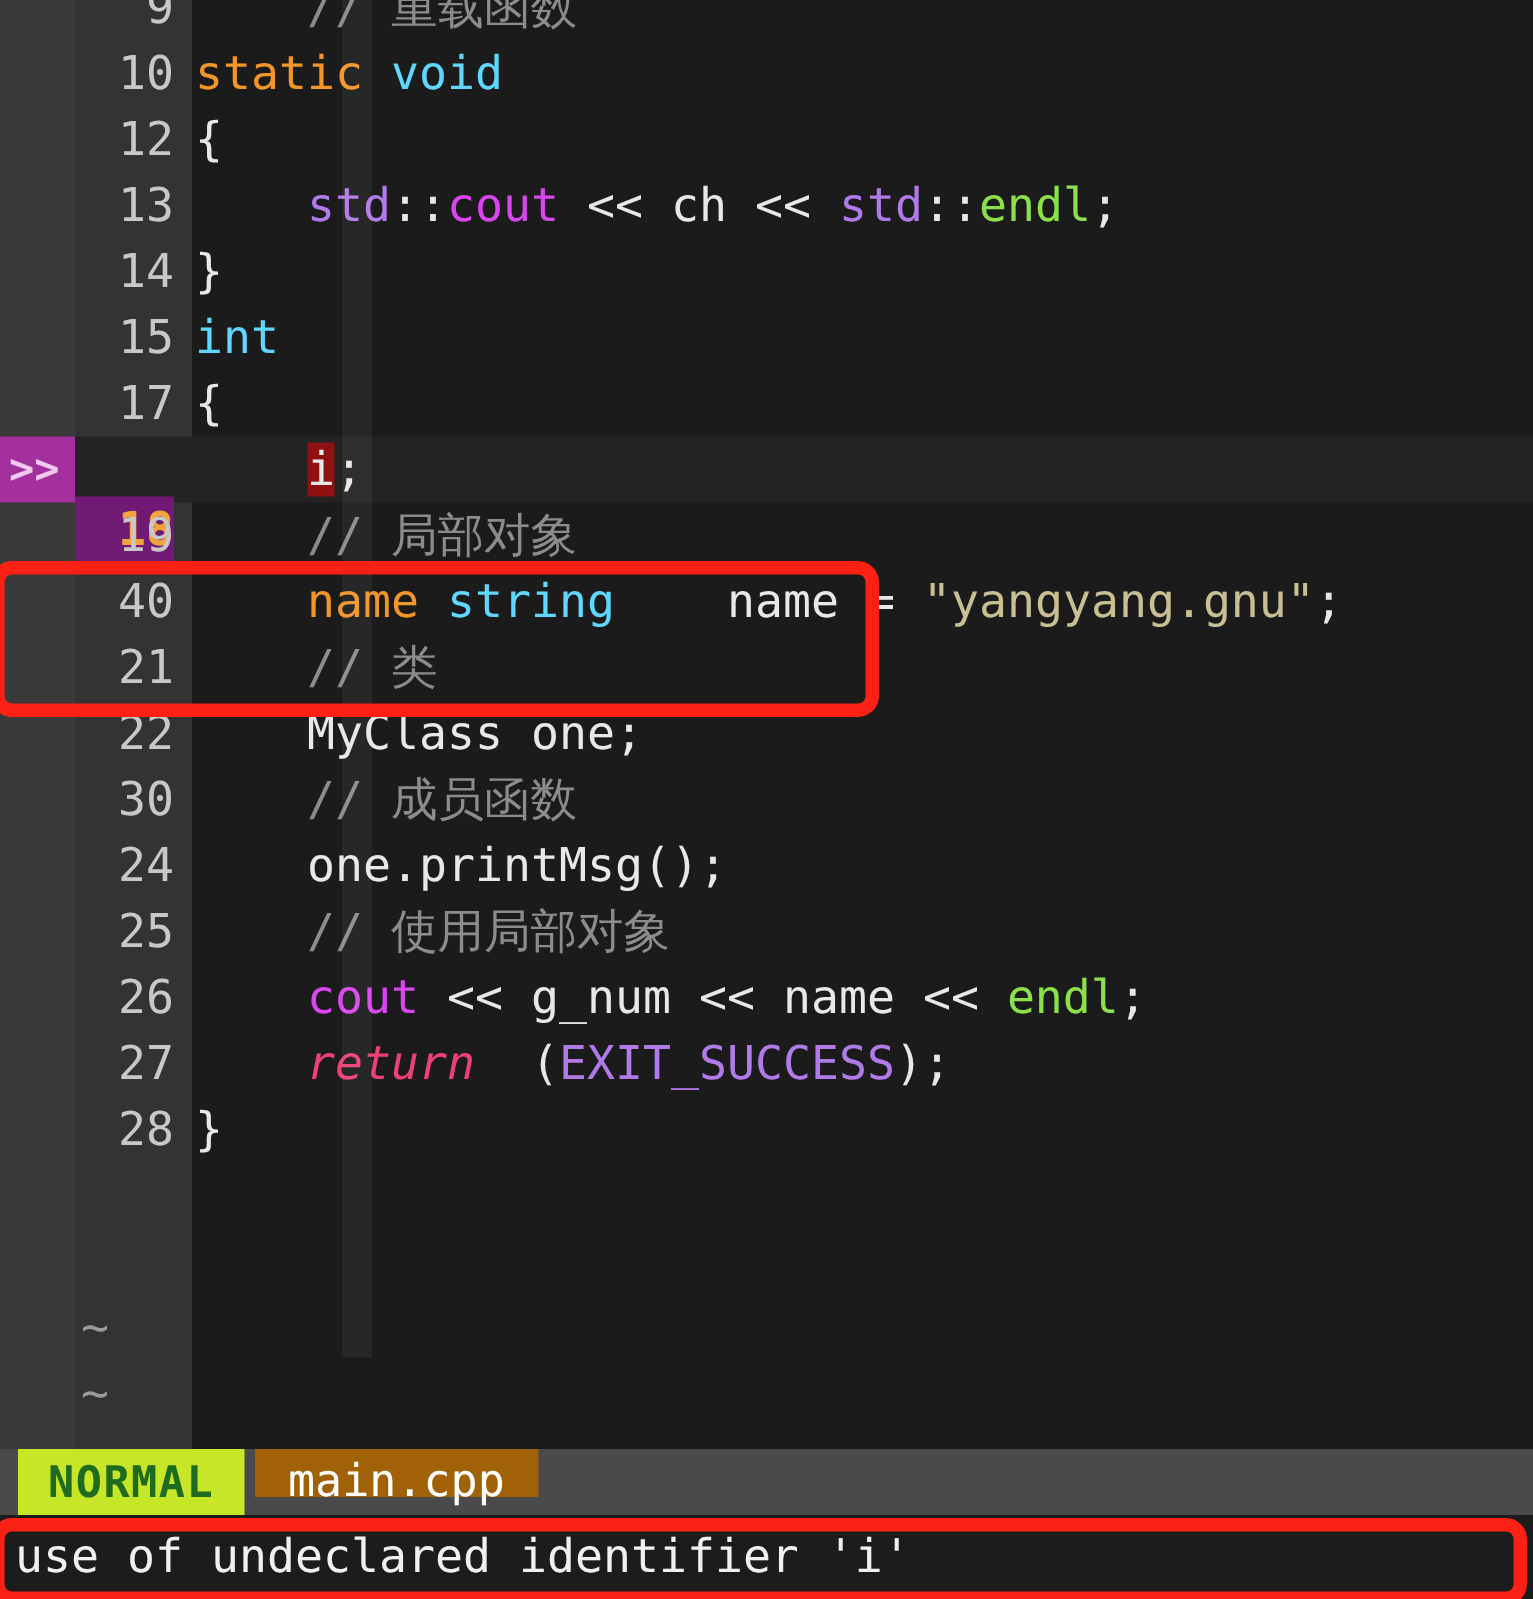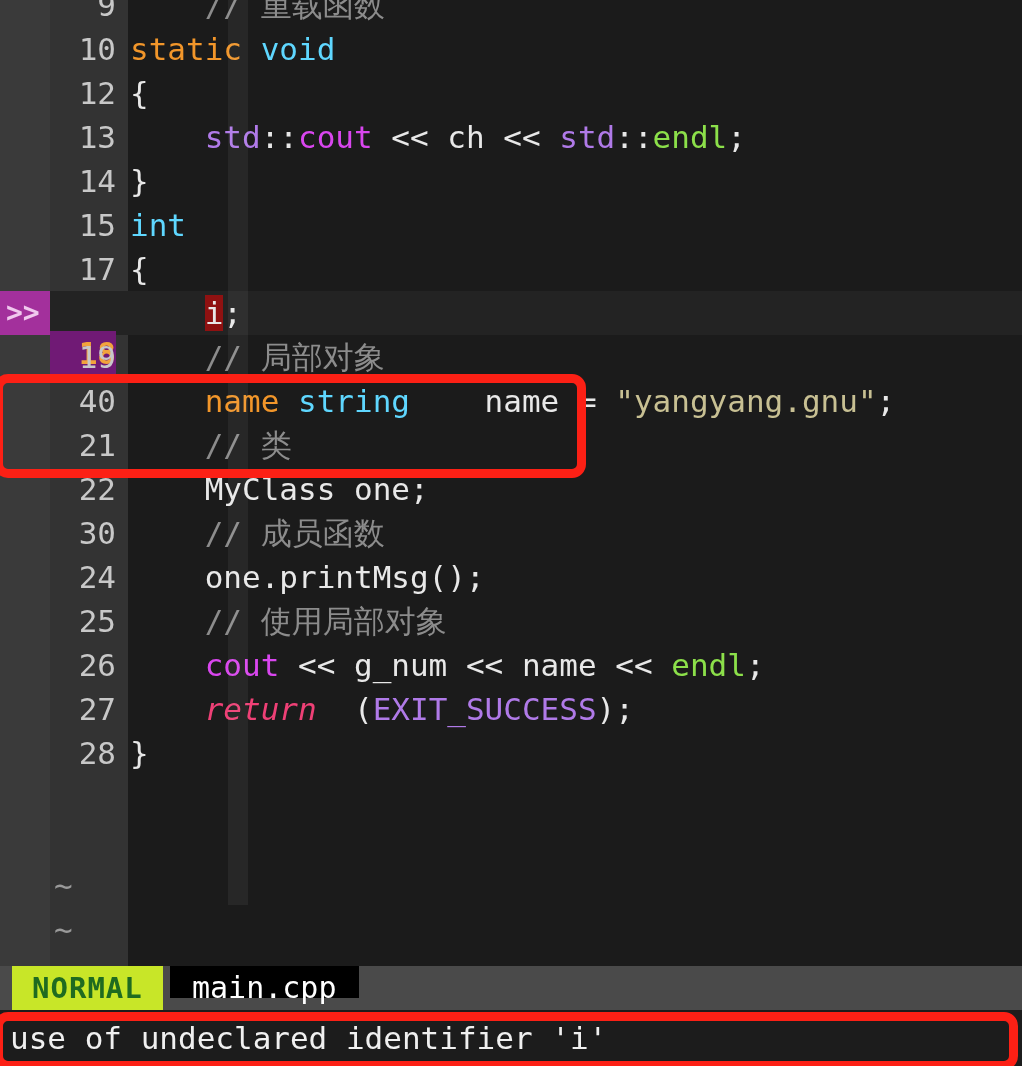--- a/index.html
+++ b/index.html
@@ -148,21 +148,21 @@
     font-size: 29px;
     font-weight: bold;
     letter-spacing: 1px;
   }
   #statusline .filename {
     position: absolute;
     left: 170px; top: 0;
     height: 32px;
     line-height: 44px;
     padding: 0 22px;
-    background: #000000;
+    background: #a16207;
     color: #ffffff;
     font-size: 30px;
   }
   #statusline .rest {
     position: absolute;
     left: 368px; top: 0;
     right: 0;
     height: 44px;
     background: #4a4a4a;
   }

